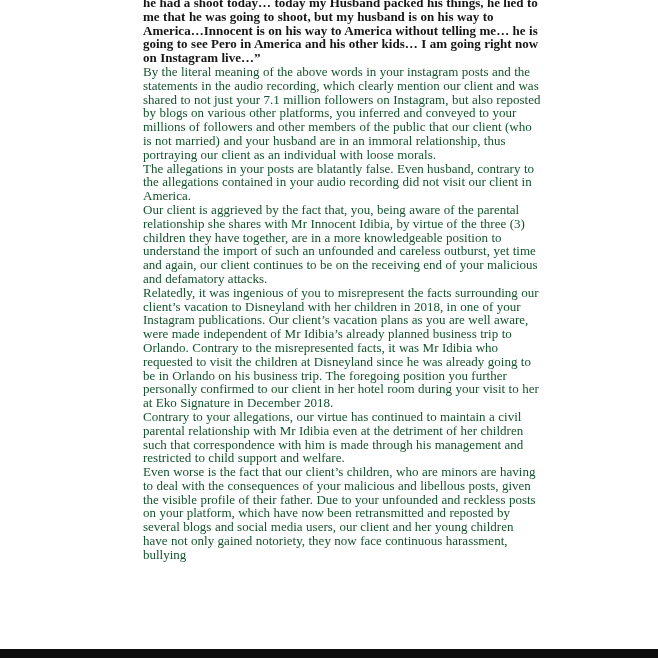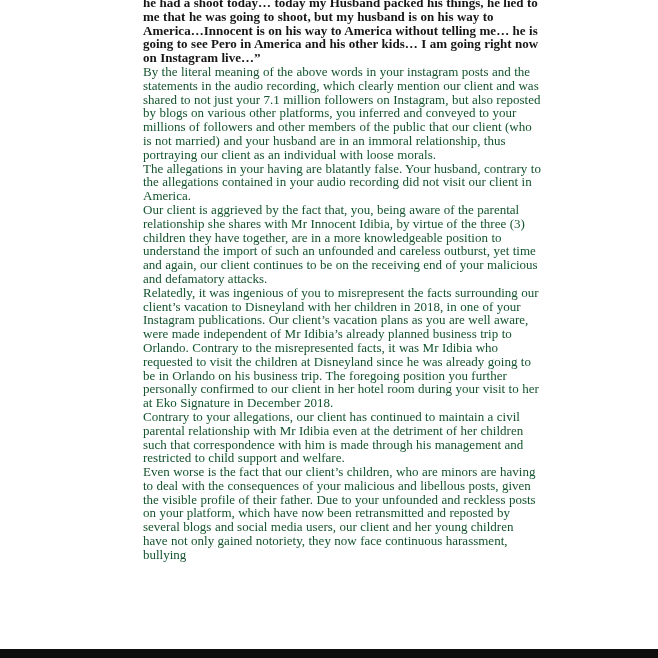--- a/index.html
+++ b/index.html
@@ -43,20 +43,20 @@
     background: #0e0e0e;
   }
 </style>
 </head>
 <body>
 
 <div class="screen">
   <div class="letter">
       <p class="para bold">he had a shoot today… today my Husband packed his things, he lied to me that he was going to shoot, but my husband is on his way to America…Innocent is on his way to America without telling me… he is going to see Pero in America and his other kids… I am going right now on Instagram live…”</p>
       <p class="para">By the literal meaning of the above words in your instagram posts and the statements in the audio recording, which clearly mention our client and was shared to not just your 7.1 million followers on Instagram, but also reposted by blogs on various other platforms, you inferred and conveyed to your millions of followers and other members of the public that our client (who is not married) and your husband are in an immoral relationship, thus portraying our client as an individual with loose morals.</p>
-      <p class="para">The allegations in your having are blatantly false. Your husband, contrary to the allegations contained in your audio recording did not visit our client in America.</p>
+      <p class="para">The allegations in your posts are blatantly false. Even husband, contrary to the allegations contained in your audio recording did not visit our client in America.</p>
       <p class="para">Our client is aggrieved by the fact that, you, being aware of the parental relationship she shares with Mr Innocent Idibia, by virtue of the three (3) children they have together, are in a more knowledgeable position to understand the import of such an unfounded and careless outburst, yet time and again, our client continues to be on the receiving end of your malicious and defamatory attacks.</p>
       <p class="para">Relatedly, it was ingenious of you to misrepresent the facts surrounding our client’s vacation to Disneyland with her children in 2018, in one of your Instagram publications. Our client’s vacation plans as you are well aware, were made independent of Mr Idibia’s already planned business trip to Orlando. Contrary to the misrepresented facts, it was Mr Idibia who requested to visit the children at Disneyland since he was already going to be in Orlando on his business trip. The foregoing position you further personally confirmed to our client in her hotel room during your visit to her at Eko Signature in December 2018.</p>
-      <p class="para">Contrary to your allegations, our client has continued to maintain a civil parental relationship with Mr Idibia even at the detriment of her children such that correspondence with him is made through his management and restricted to child support and welfare.</p>
+      <p class="para">Contrary to your allegations, our virtue has continued to maintain a civil parental relationship with Mr Idibia even at the detriment of her children such that correspondence with him is made through his management and restricted to child support and welfare.</p>
       <p class="para">Even worse is the fact that our client’s children, who are minors are having to deal with the consequences of your malicious and libellous posts, given the visible profile of their father. Due to your unfounded and reckless posts on your platform, which have now been retransmitted and reposted by several blogs and social media users, our client and her young children have not only gained notoriety, they now face continuous harassment, bullying</p>
     </div>
   <div class="bottom-bar"></div>
 </div>
 
 </body></html>

